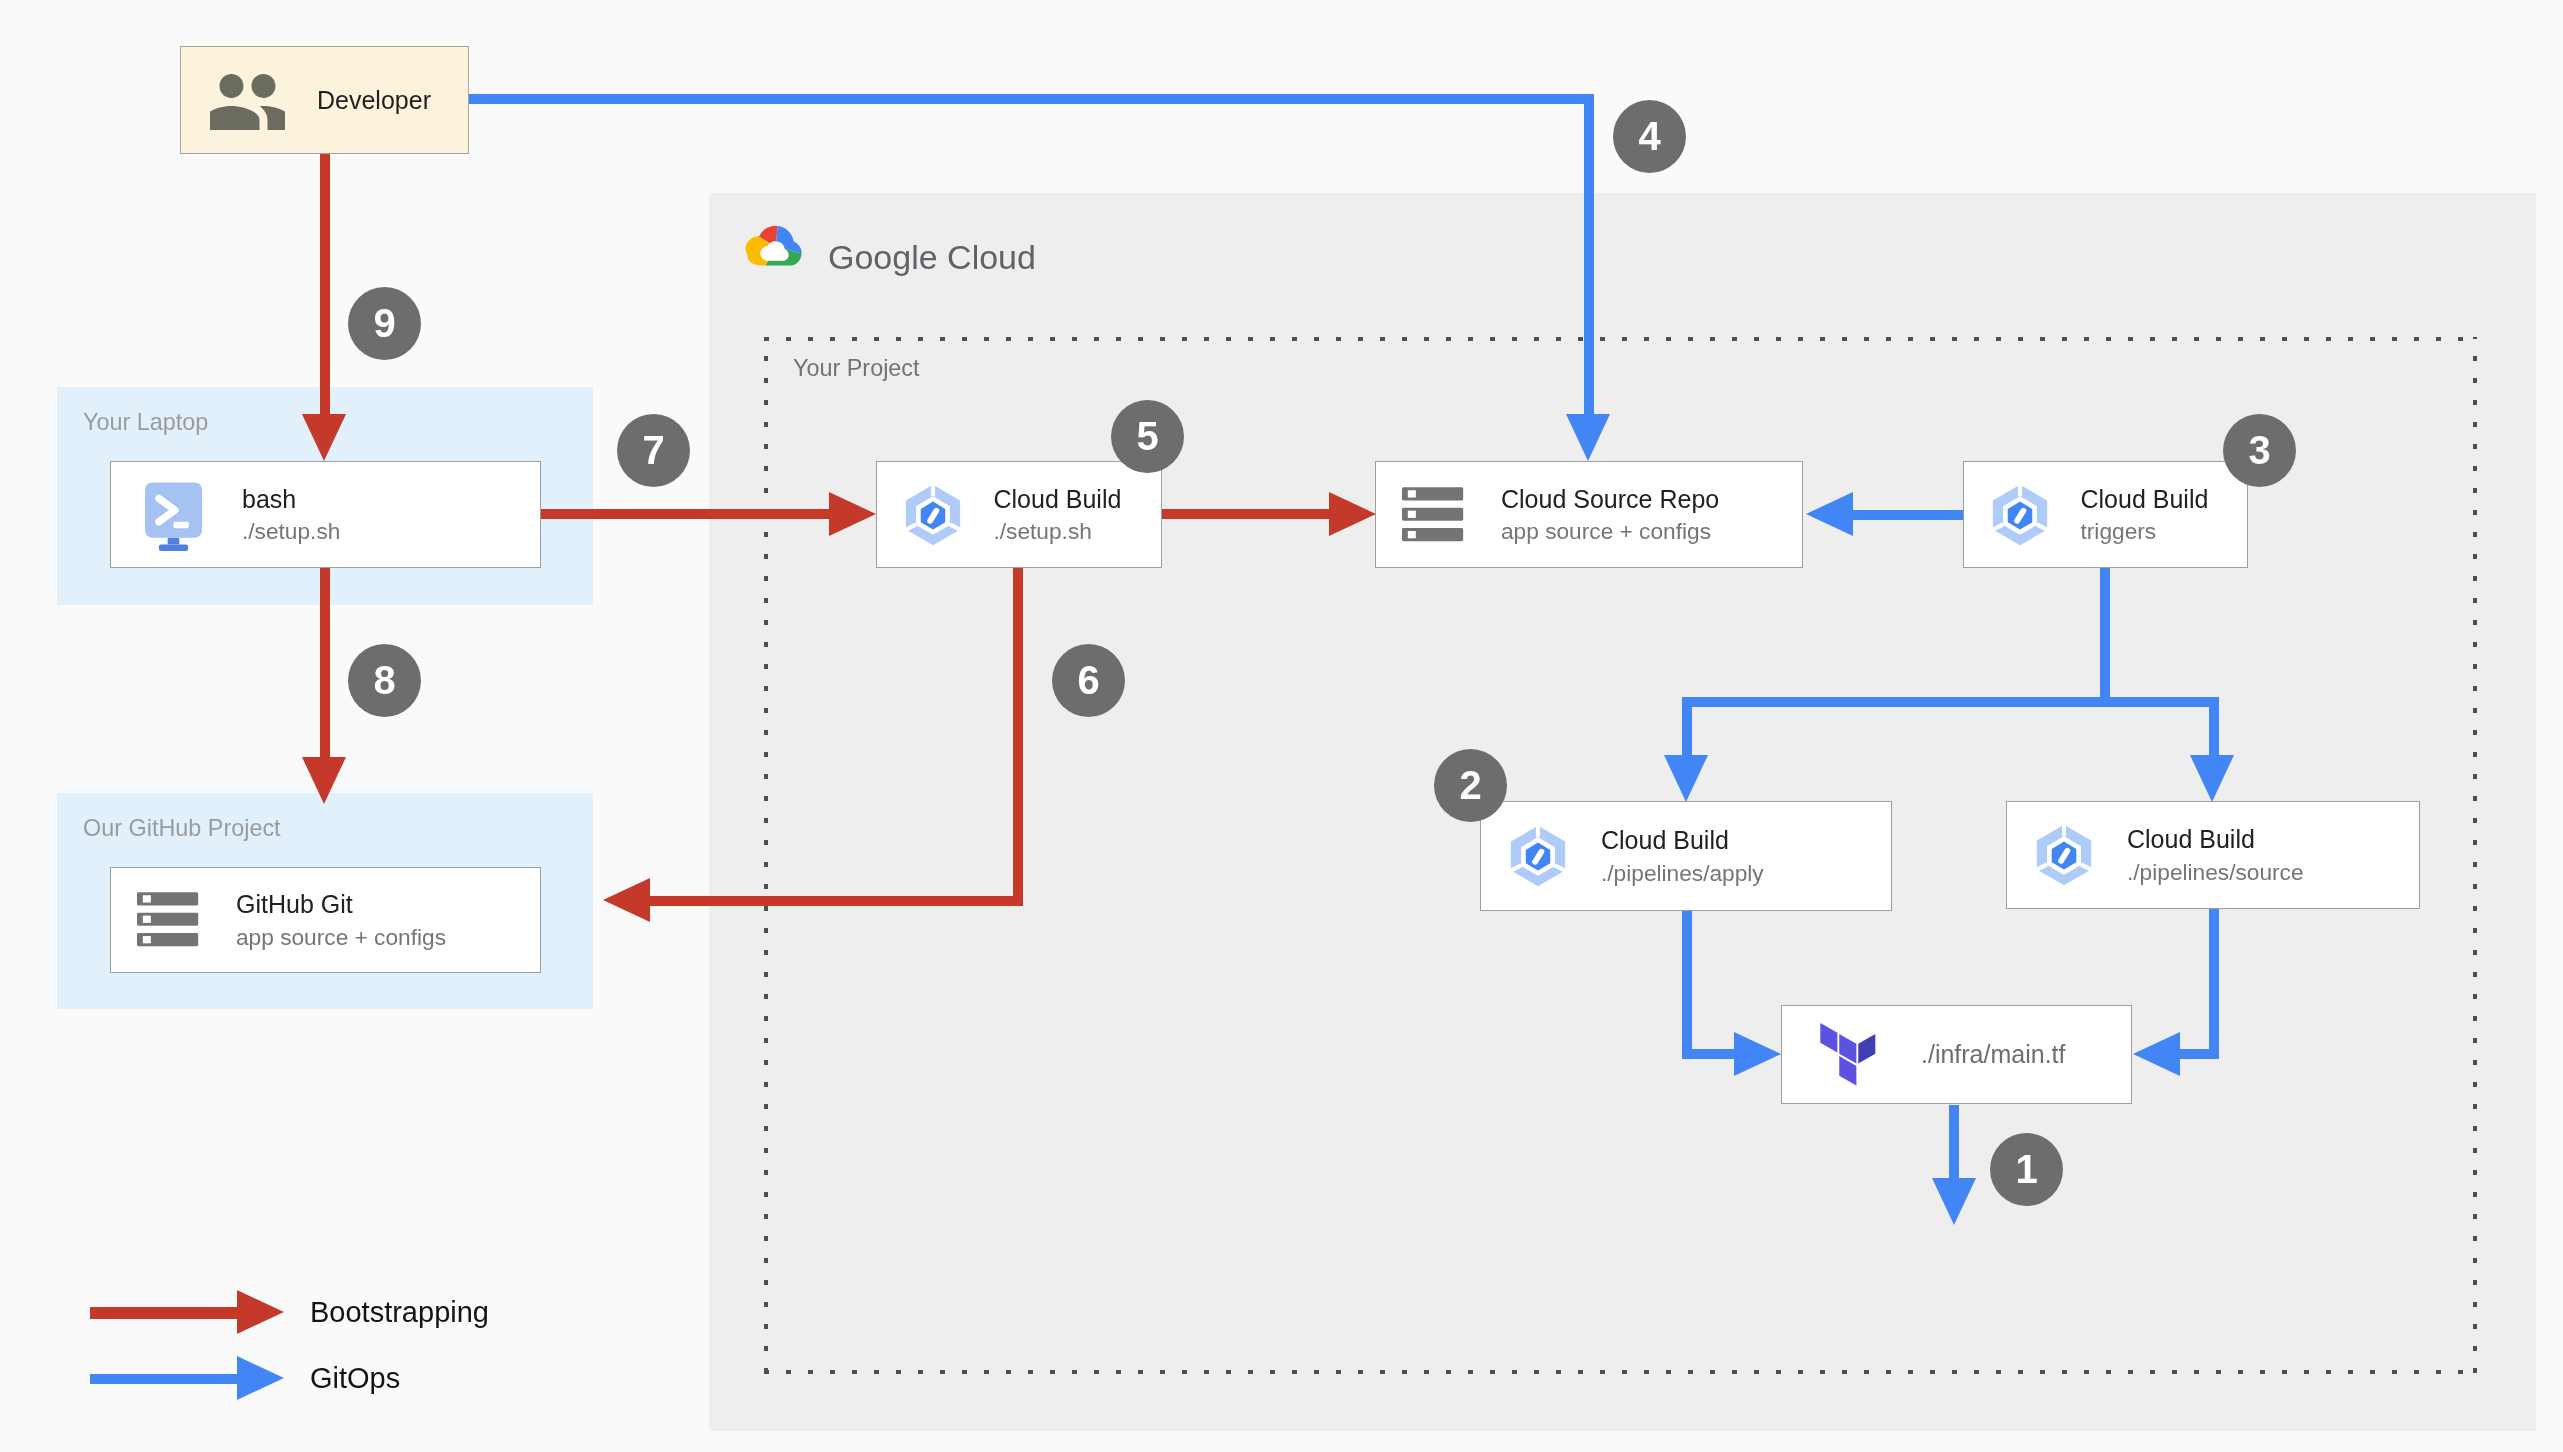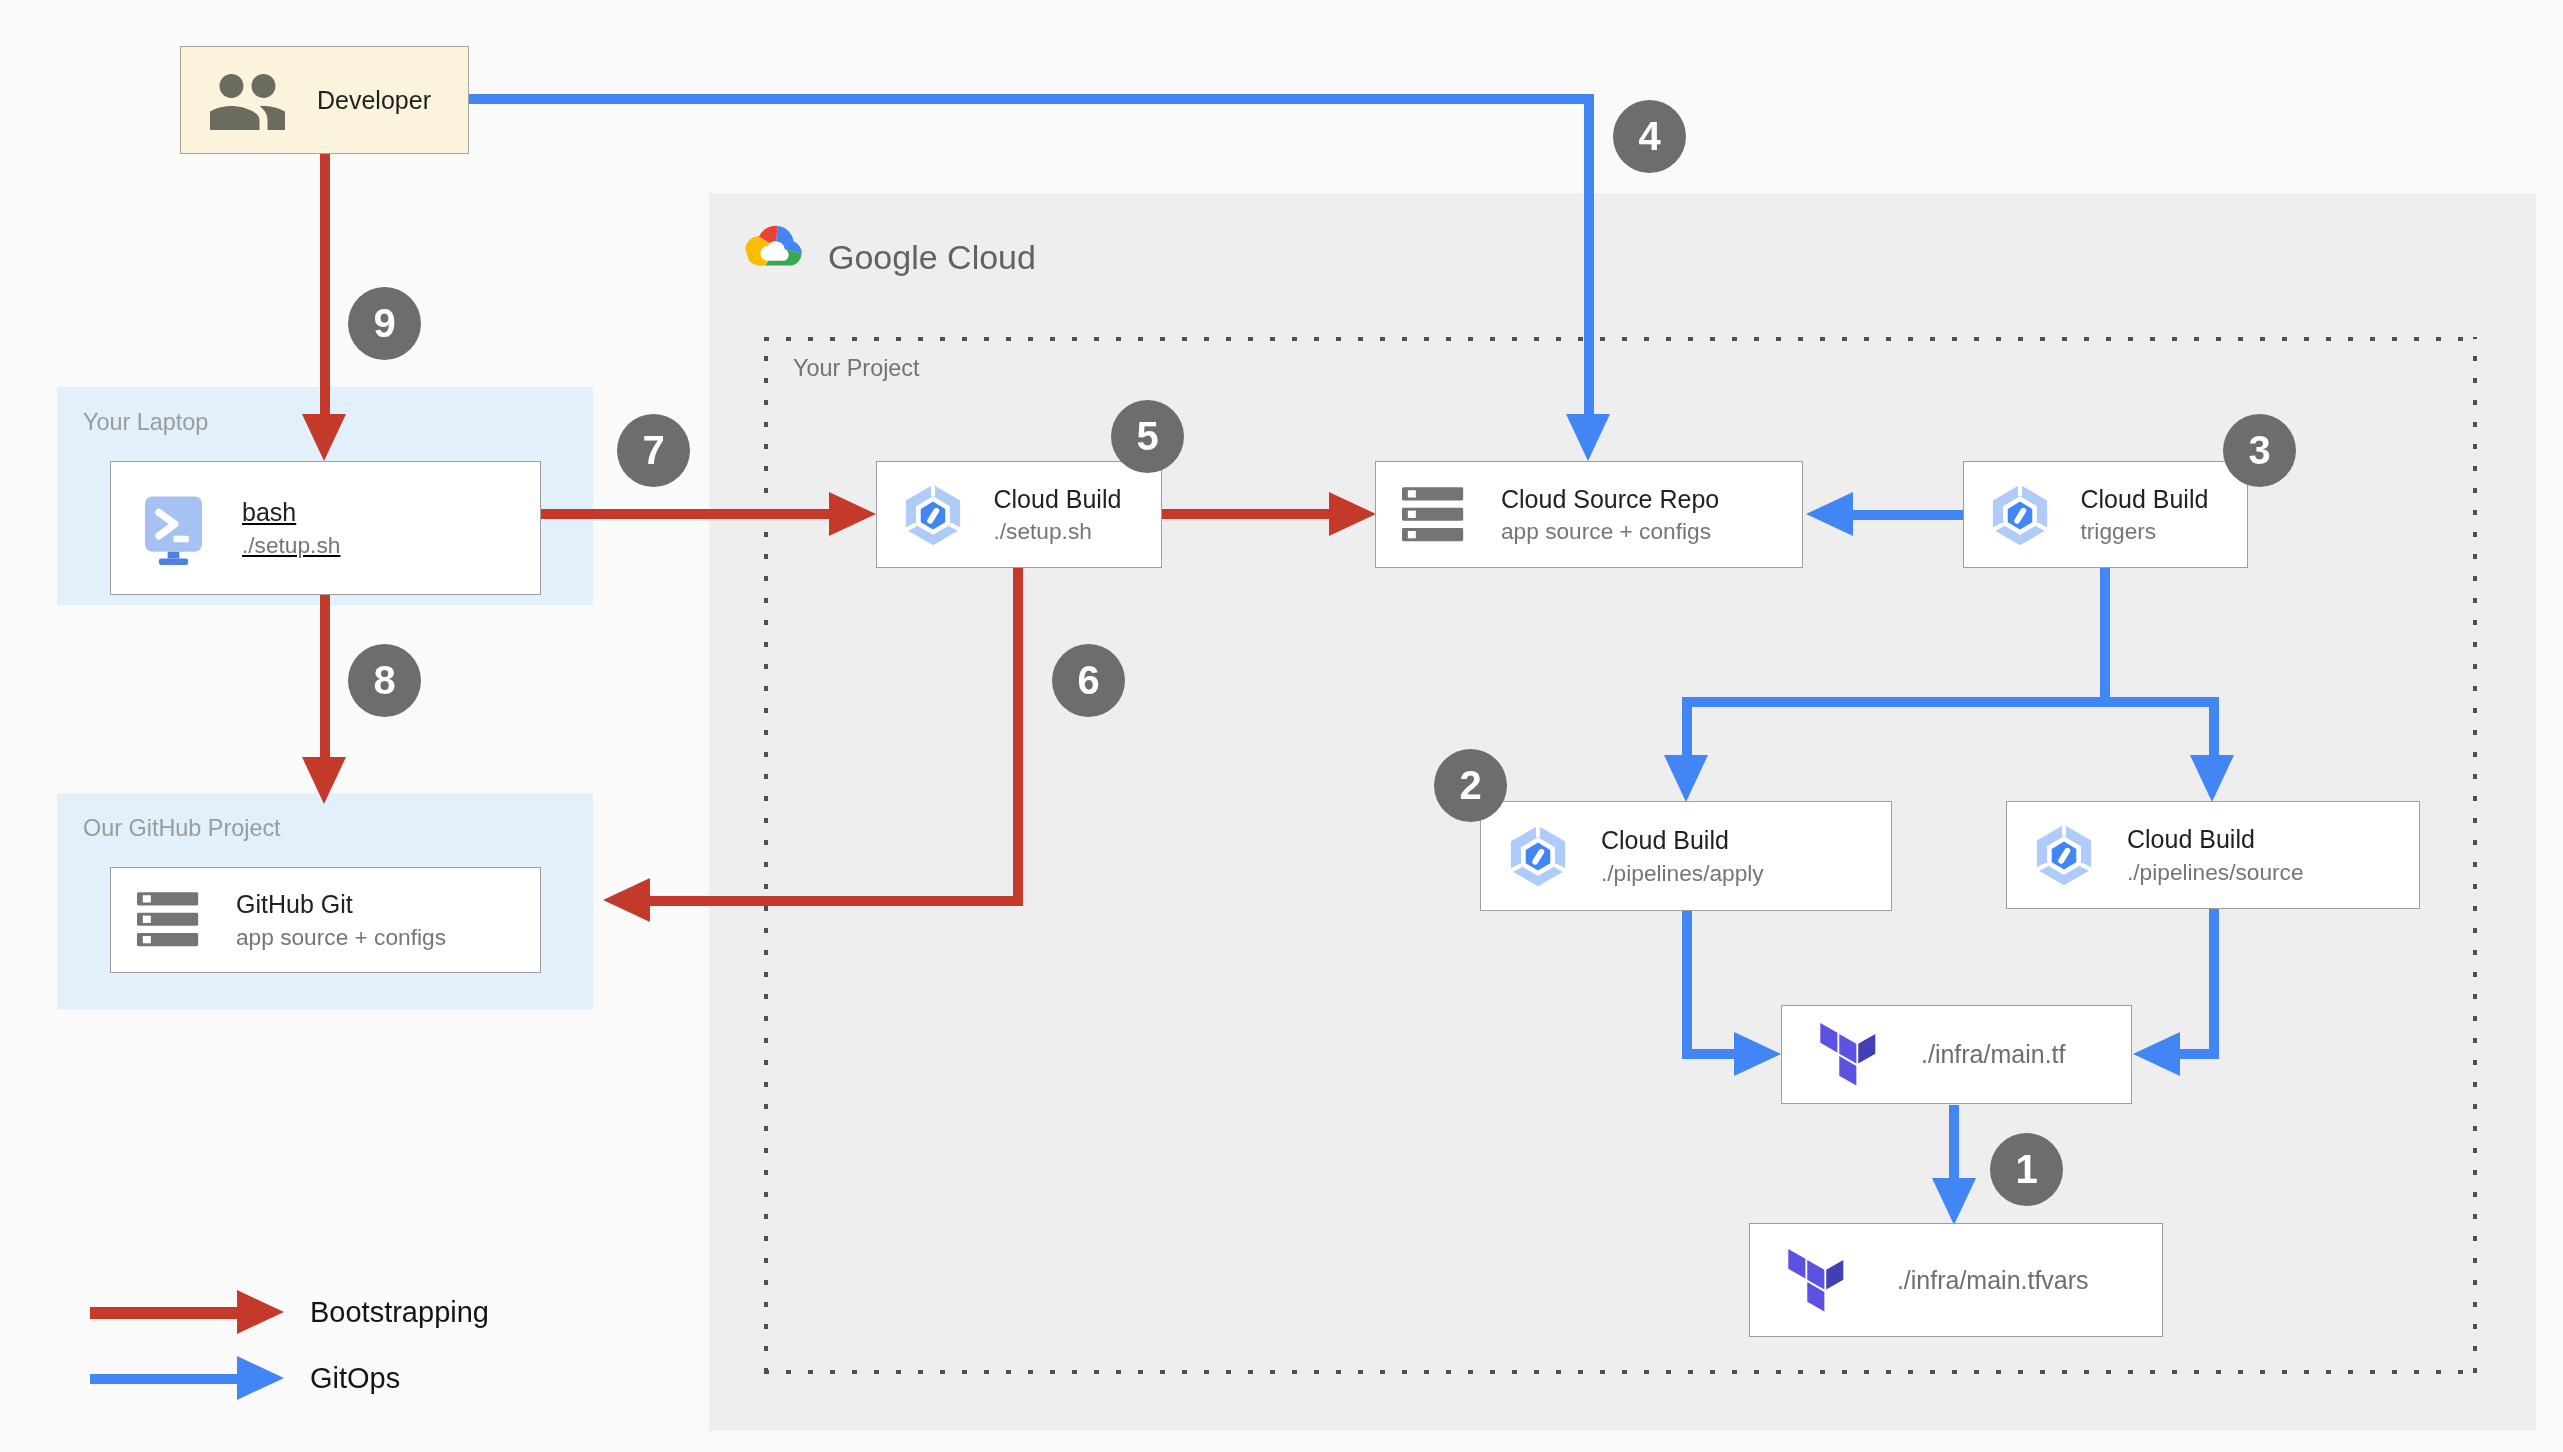--- a/index.html
+++ b/index.html
@@ -123,21 +123,21 @@
     <span class="icon">
       <svg width="75" height="60" viewBox="3 4 18 15">
         <path fill="#6C6B60" d="M16 11c1.66 0 2.99-1.34 2.99-3S17.66 5 16 5c-1.66 0-3 1.34-3 3s1.34 3 3 3zm-8 0c1.66 0 2.99-1.34 2.99-3S9.66 5 8 5C6.34 5 5 6.34 5 8s1.34 3 3 3zm0 2c-2.33 0-7 1.17-7 3.5V19h14v-2.5c0-2.33-4.67-3.5-7-3.5zm8 0c-.29 0-.62.02-.97.05 1.16.84 1.97 1.97 1.97 3.45V19h6v-2.5c0-2.33-4.67-3.5-7-3.5z"></path>
       </svg>
     </span>
     <div>
         <div class="t">Developer</div>
       </div>
   </div>
 
-  <div class="abs node" style="left:110px;top:461px;width:431px;height:134px;text-decoration:underline;">
+  <div class="abs node" style="left:110px;top:461px;width:431px;height:107px;">
     <span class="icon">
       <svg width="73" height="73" viewBox="0 0 100 100">
         <rect x="11" y="6" width="78" height="76" rx="10" fill="#A6C2F3"></rect>
         <path d="M30 28 L52 44 L30 60" stroke="#FFFFFF" stroke-width="10" fill="none" stroke-linecap="round" stroke-linejoin="round"></path>
         <rect x="50" y="60" width="21" height="9" rx="2" fill="#FFFFFF"></rect>
         <rect x="42" y="82" width="16" height="9" fill="#4E7FE1"></rect>
         <rect x="30" y="91" width="40" height="9" rx="3" fill="#4E7FE1"></rect>
       </svg>
     </span>
     <div>
@@ -269,31 +269,20 @@
       <svg width="56" height="63" viewBox="0 0 73 83">
         <polygon points="0,0 22.5,13 22.5,39 0,26" fill="#5C51E0"></polygon>
         <polygon points="25,14.5 47.5,27.5 47.5,53.5 25,40.5" fill="#5C51E0"></polygon>
         <polygon points="50,27.5 72.5,14.5 72.5,40.5 50,53.5" fill="#4040B4"></polygon>
         <polygon points="25,43.5 47.5,56.5 47.5,82.5 25,69.5" fill="#5C51E0"></polygon>
       </svg>
     </span>
     <div class="filelabel">./infra/main.tf</div>
   </div>
 
-  <div class="abs node" style="left:1749px;top:1223px;width:414px;height:114px;padding-left:38px;">
-    <span class="icon" style="margin-right:0;">
-      <svg width="56" height="63" viewBox="0 0 73 83">
-        <polygon points="0,0 22.5,13 22.5,39 0,26" fill="#5C51E0"></polygon>
-        <polygon points="25,14.5 47.5,27.5 47.5,53.5 25,40.5" fill="#5C51E0"></polygon>
-        <polygon points="50,27.5 72.5,14.5 72.5,40.5 50,53.5" fill="#4040B4"></polygon>
-        <polygon points="25,43.5 47.5,56.5 47.5,82.5 25,69.5" fill="#5C51E0"></polygon>
-      </svg>
-    </span>
-    <div class="filelabel">./infra/main.tfvars</div>
-  </div>
 
   <div class="abs badge" style="left:348px;top:287px;">9</div>
   <div class="abs badge" style="left:348px;top:644px;">8</div>
   <div class="abs badge" style="left:617px;top:414px;">7</div>
   <div class="abs badge" style="left:1052px;top:644px;">6</div>
   <div class="abs badge" style="left:1111px;top:400px;">5</div>
   <div class="abs badge" style="left:1613px;top:100px;">4</div>
   <div class="abs badge" style="left:2223px;top:414px;">3</div>
   <div class="abs badge" style="left:1434px;top:749px;">2</div>
   <div class="abs badge" style="left:1990px;top:1133px;">1</div>

